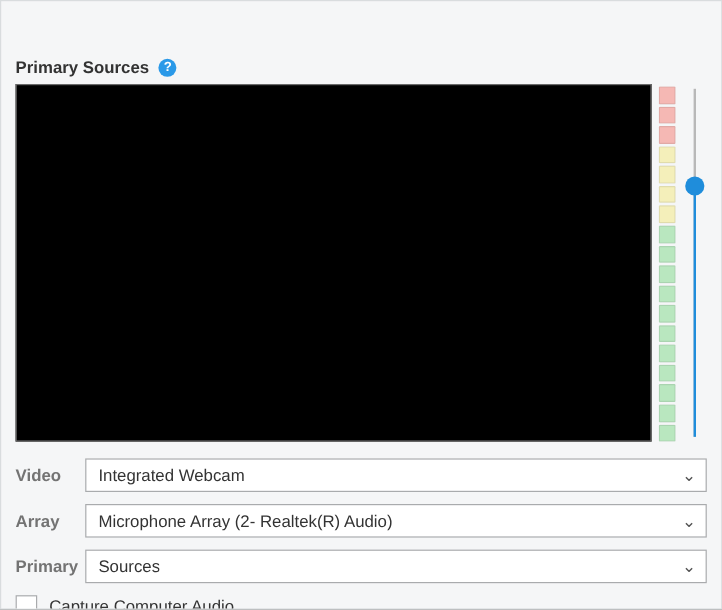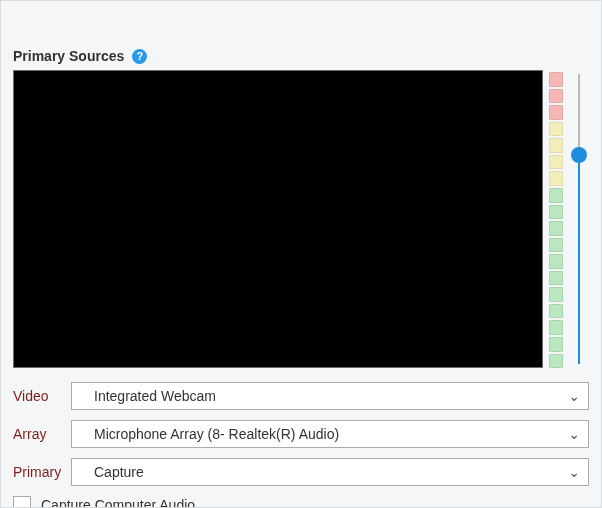--- a/index.html
+++ b/index.html
@@ -102,31 +102,32 @@
     cursor: pointer;
   }
   .form-row {
     display: flex;
     align-items: center;
     gap: 10px;
     margin-bottom: 10px;
   }
   .form-label {
     width: 48px;
-    color: #7f1d1d;
+    color: #737373;
+    font-weight: bold;
   }
   .select {
     flex: 1 1 auto;
     border: 1px solid #a9abad;
     background: #fff;
     height: 28px;
     display: flex;
     align-items: center;
     justify-content: space-between;
-    padding: 0 8px 0 22px;
+    padding: 0 8px 0 10px;
     cursor: pointer;
     color: #333;
   }
   .select-value { white-space: nowrap; overflow: hidden; text-overflow: ellipsis; }
   .chev { color: #555; }
   .check-row {
     display: flex;
     align-items: center;
     gap: 10px;
     margin-top: 10px;
@@ -183,29 +184,29 @@
     <span class="form-label">Video</span>
     <div class="select">
       <span class="select-value">Integrated Webcam</span>
       <span class="chev">⌄</span>
     </div>
   </div>
 
   <div class="form-row">
     <span class="form-label">Array</span>
     <div class="select">
-      <span class="select-value">Microphone Array (8- Realtek(R) Audio)</span>
+      <span class="select-value">Microphone Array (2- Realtek(R) Audio)</span>
       <span class="chev">⌄</span>
     </div>
   </div>
 
   <div class="form-row">
     <span class="form-label">Primary</span>
     <div class="select">
-      <span class="select-value">Capture</span>
+      <span class="select-value">Sources</span>
       <span class="chev">⌄</span>
     </div>
   </div>
 
   <div class="check-row">
     <div class="checkbox"></div>
     <span>Capture Computer Audio</span>
   </div>
 
 </div>

